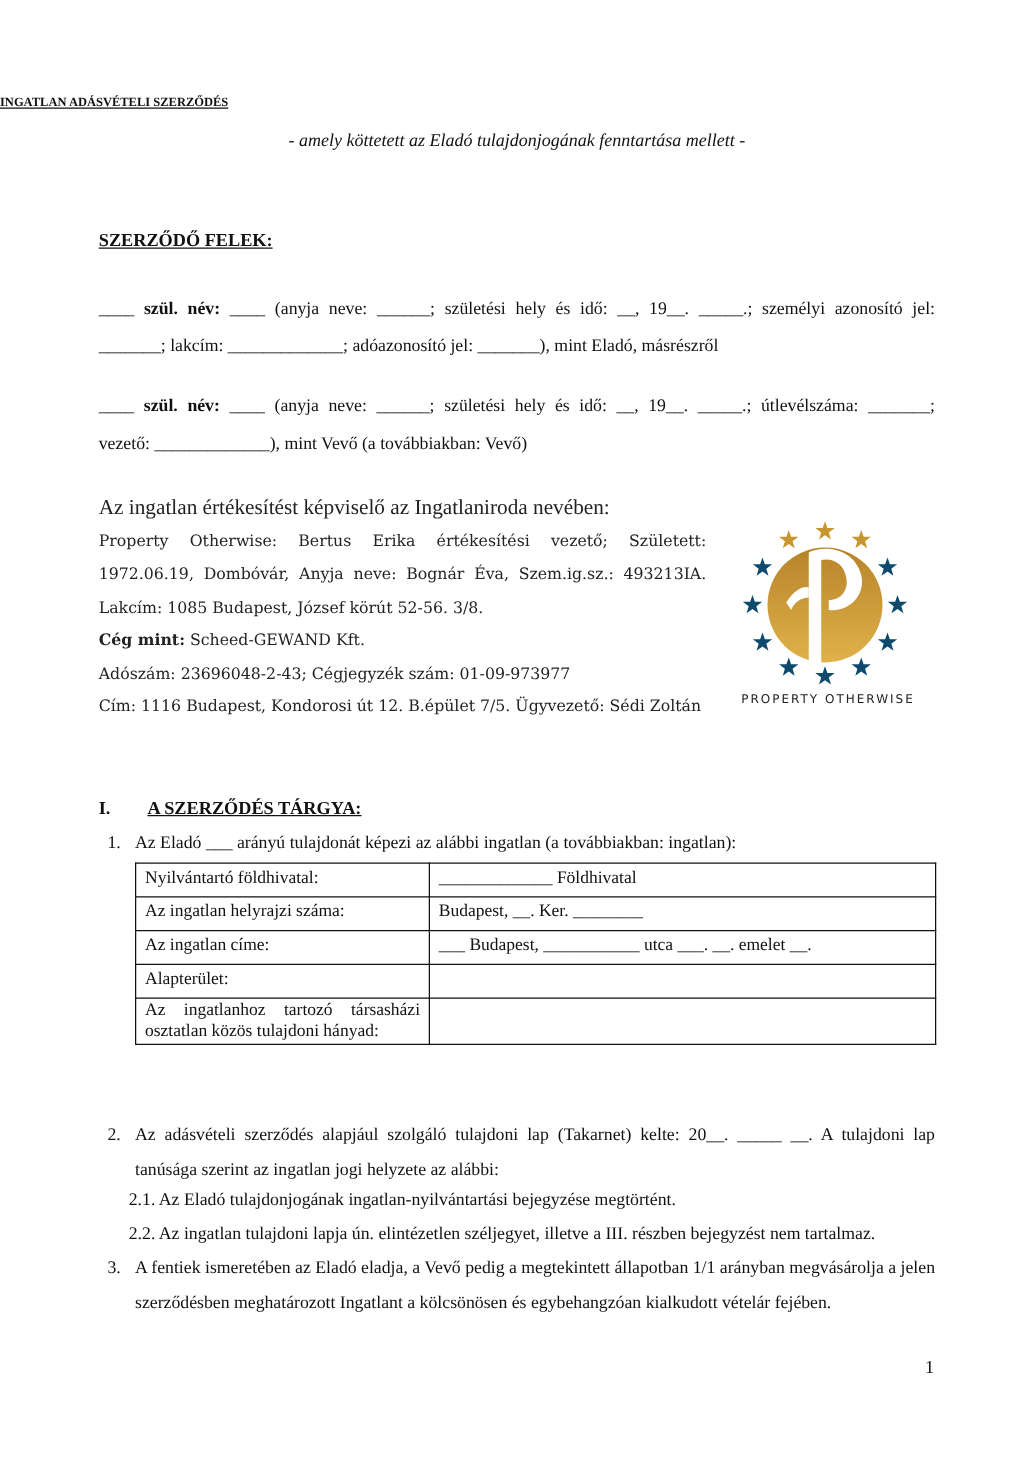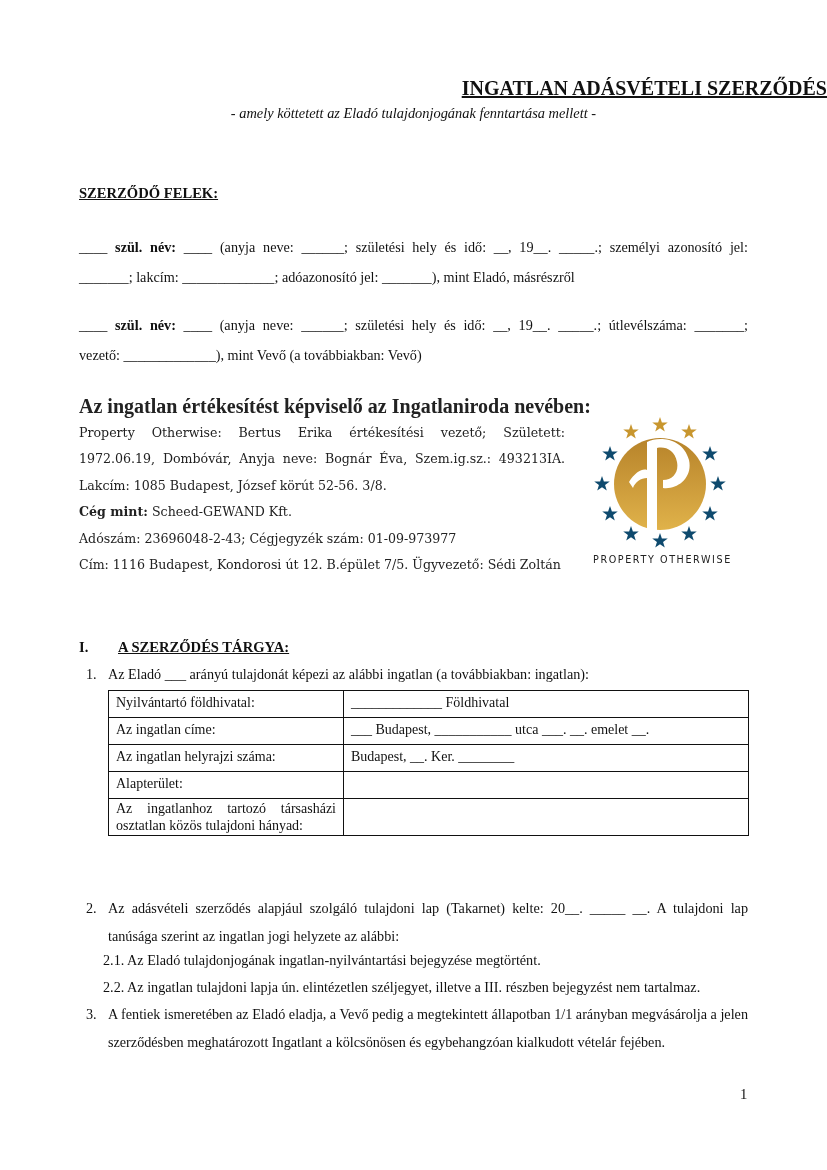--- a/index.html
+++ b/index.html
@@ -1,27 +1,27 @@
 <!DOCTYPE html>
 <html><head>
 <meta charset="utf-8">
 <style>
   html, body { margin: 0; padding: 0; background: #ffffff; }
   body { width: 827px; height: 1170px; position: relative; overflow: hidden;
          font-family: "Liberation Serif", serif; color: #111; font-size: 14.2px; }
   .abs { position: absolute; }
-  .title { top: 77px; left: 0; width: 827px; text-align: right; font-weight: bold;
-           text-decoration: underline; font-size: 20px; }
+  .title { top: 77px; left: 0; width: 827px; text-align: left; font-weight: bold;
+           text-decoration: underline; font-size: 10px; }
   .subtitle { top: 105px; left: 0; width: 827px; text-align: center; font-style: italic; font-size: 14.4px; }
   .felek { top: 185px; left: 79px; font-weight: bold; text-decoration: underline; font-size: 14.6px; }
   .para { left: 79px; width: 669px; line-height: 30px; text-align: justify; text-align-last: left; }
   .just-line { text-align: justify; text-align-last: justify; display: block; }
   .b { font-weight: bold; }
   .agent { left: 79px; width: 486px; font-family: "DejaVu Serif", serif; font-size: 12.6px; line-height: 26.5px; color: #222; }
-  .agent .head { font-family: "Liberation Serif", serif; font-weight: bold; font-size: 20px; text-align: center; }
+  .agent .head { font-family: "Liberation Serif", serif; font-weight: normal; font-size: 17px; }
   .agent .line { display: block; white-space: nowrap; }
   .agent .jl { text-align: justify; text-align-last: justify; display: block; }
   .logo { left: 585px; top: 412px; width: 150px; height: 165px; }
   .sec { top: 639px; left: 79px; font-weight: bold; font-size: 14.6px; }
   .sec .num { display: inline-block; width: 39px; }
   .sec .txt { text-decoration: underline; }
   .item { left: 86px; width: 662px; line-height: 28px; }
   .item .n { position: absolute; left: 0; top: 0; }
   .item .t { margin-left: 22px; display: block; text-align: justify; }
   table.prop { position: absolute; left: 108px; top: 690px; width: 641px; border-collapse: collapse; font-size: 14px; }
@@ -111,26 +111,26 @@
   <span class="t">Az Eladó ___ arányú tulajdonát képezi az alábbi ingatlan (a továbbiakban: ingatlan):</span>
 </div>
 
 <table class="prop">
   <tbody>
       <tr>
         <td class="k">Nyilvántartó földhivatal:</td>
         <td>_____________ Földhivatal</td>
       </tr>
   <tr>
+        <td class="k">Az ingatlan helyrajzi száma:</td>
+        <td>Budapest, __. Ker. ________</td>
+      </tr>
+  <tr>
         <td class="k">Az ingatlan címe:</td>
         <td>___ Budapest, ___________ utca ___. __. emelet __.</td>
-      </tr>
-  <tr>
-        <td class="k">Az ingatlan helyrajzi száma:</td>
-        <td>Budapest, __. Ker. ________</td>
       </tr>
   <tr>
         <td class="k">Alapterület:</td>
         <td></td>
       </tr>
   <tr class="tall">
         <td class="k" style="text-align:justify;">Az ingatlanhoz tartozó társasházi osztatlan közös tulajdoni hányad:</td>
         <td></td>
       </tr>
 </tbody>

